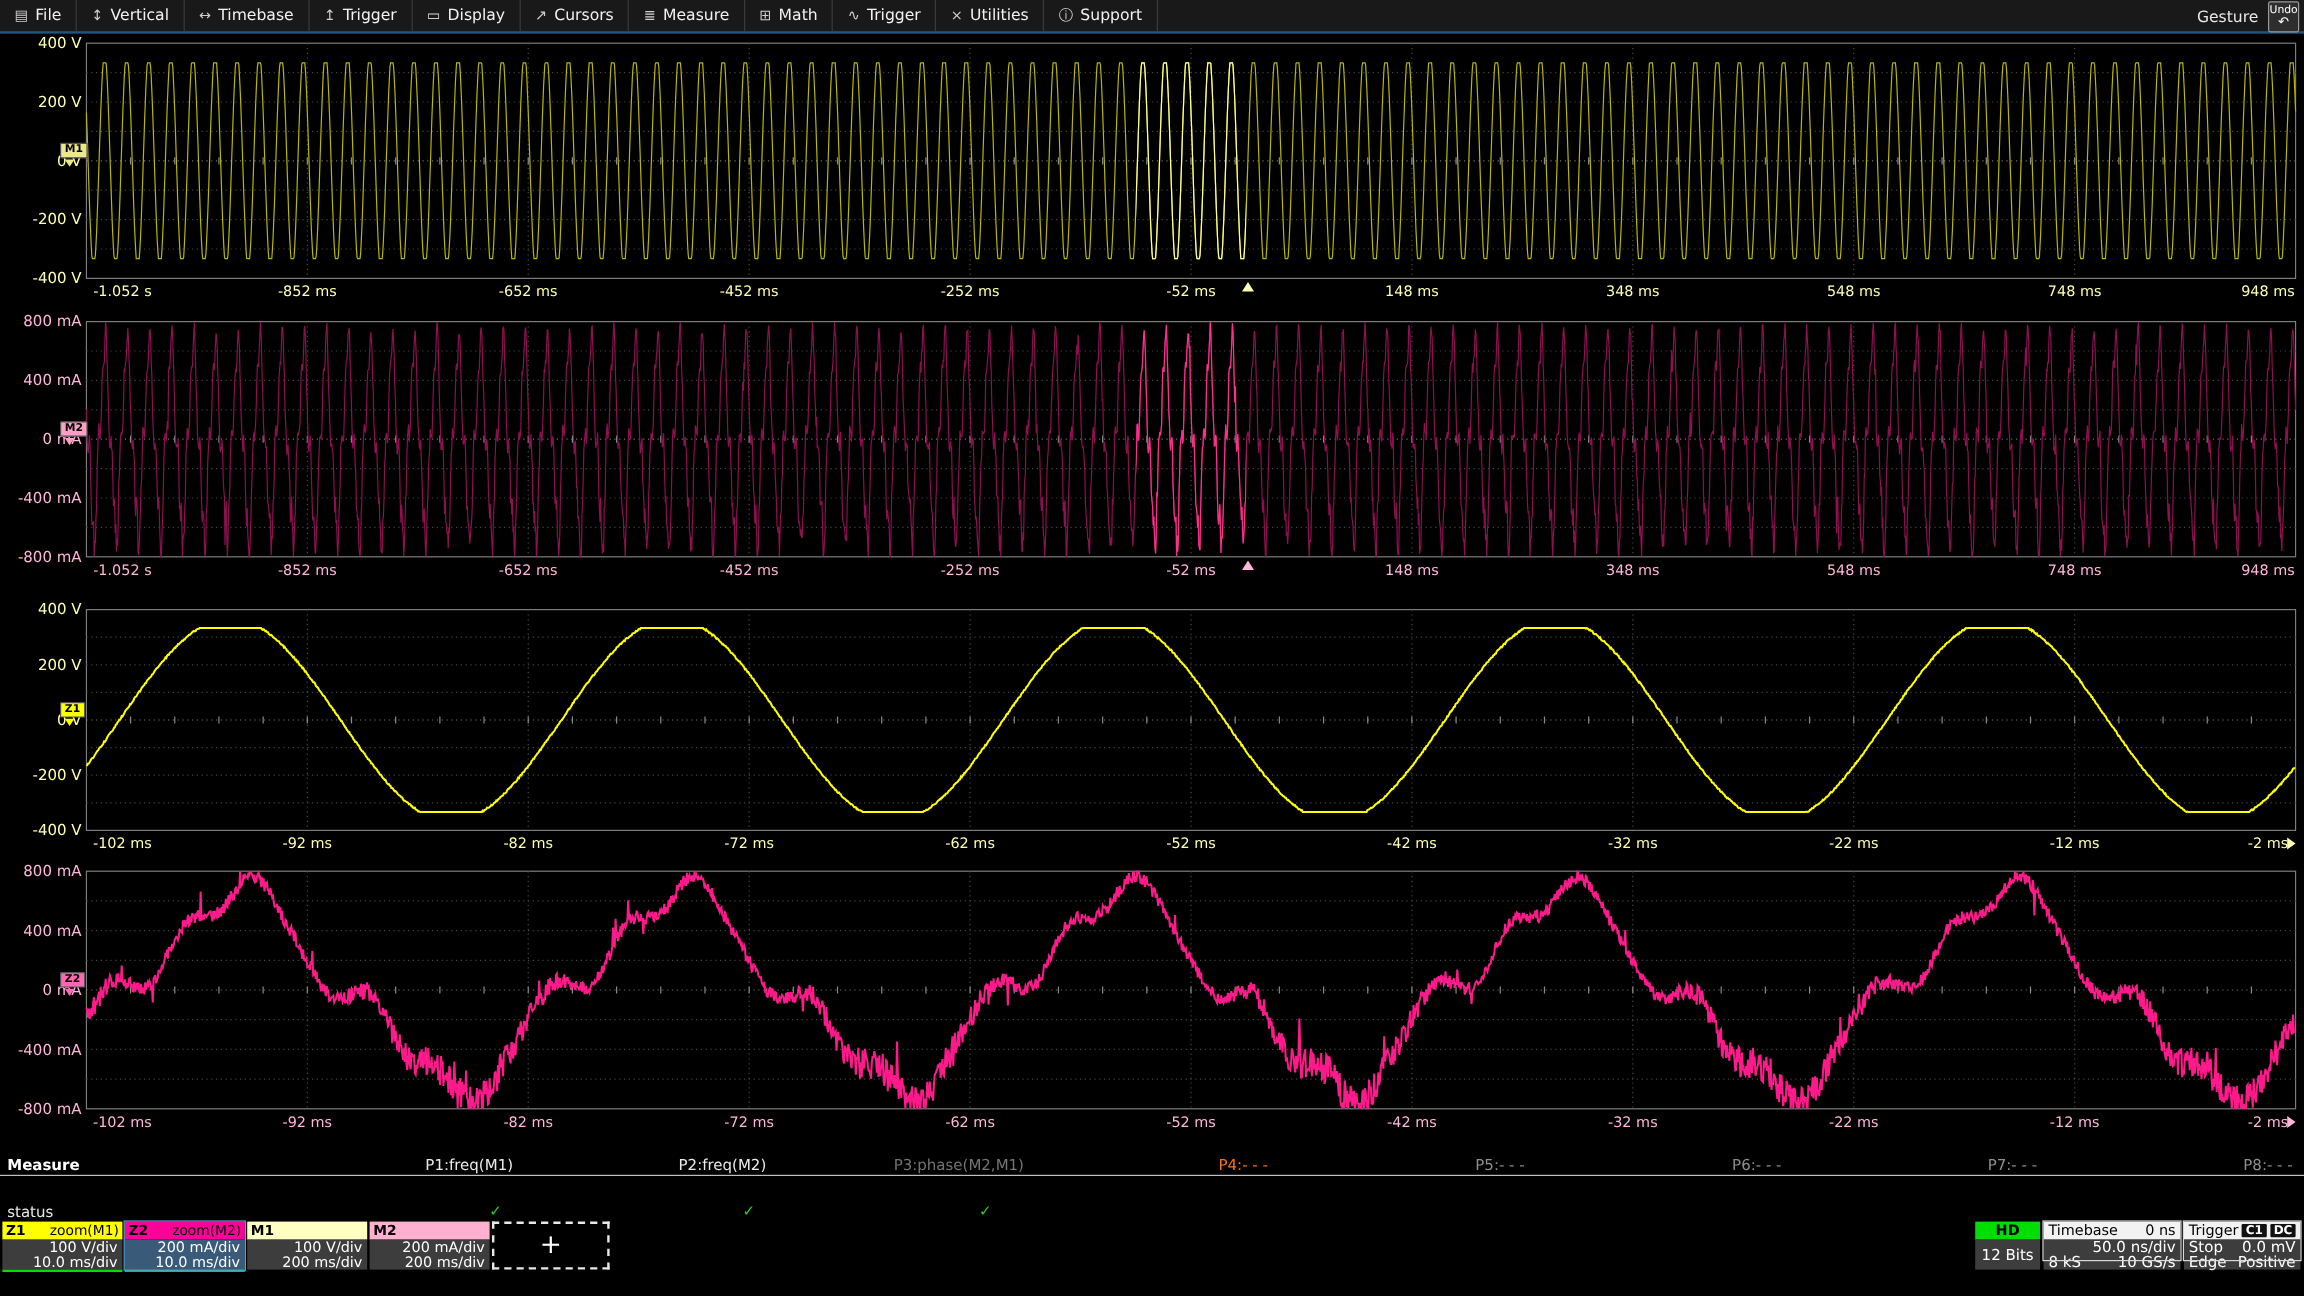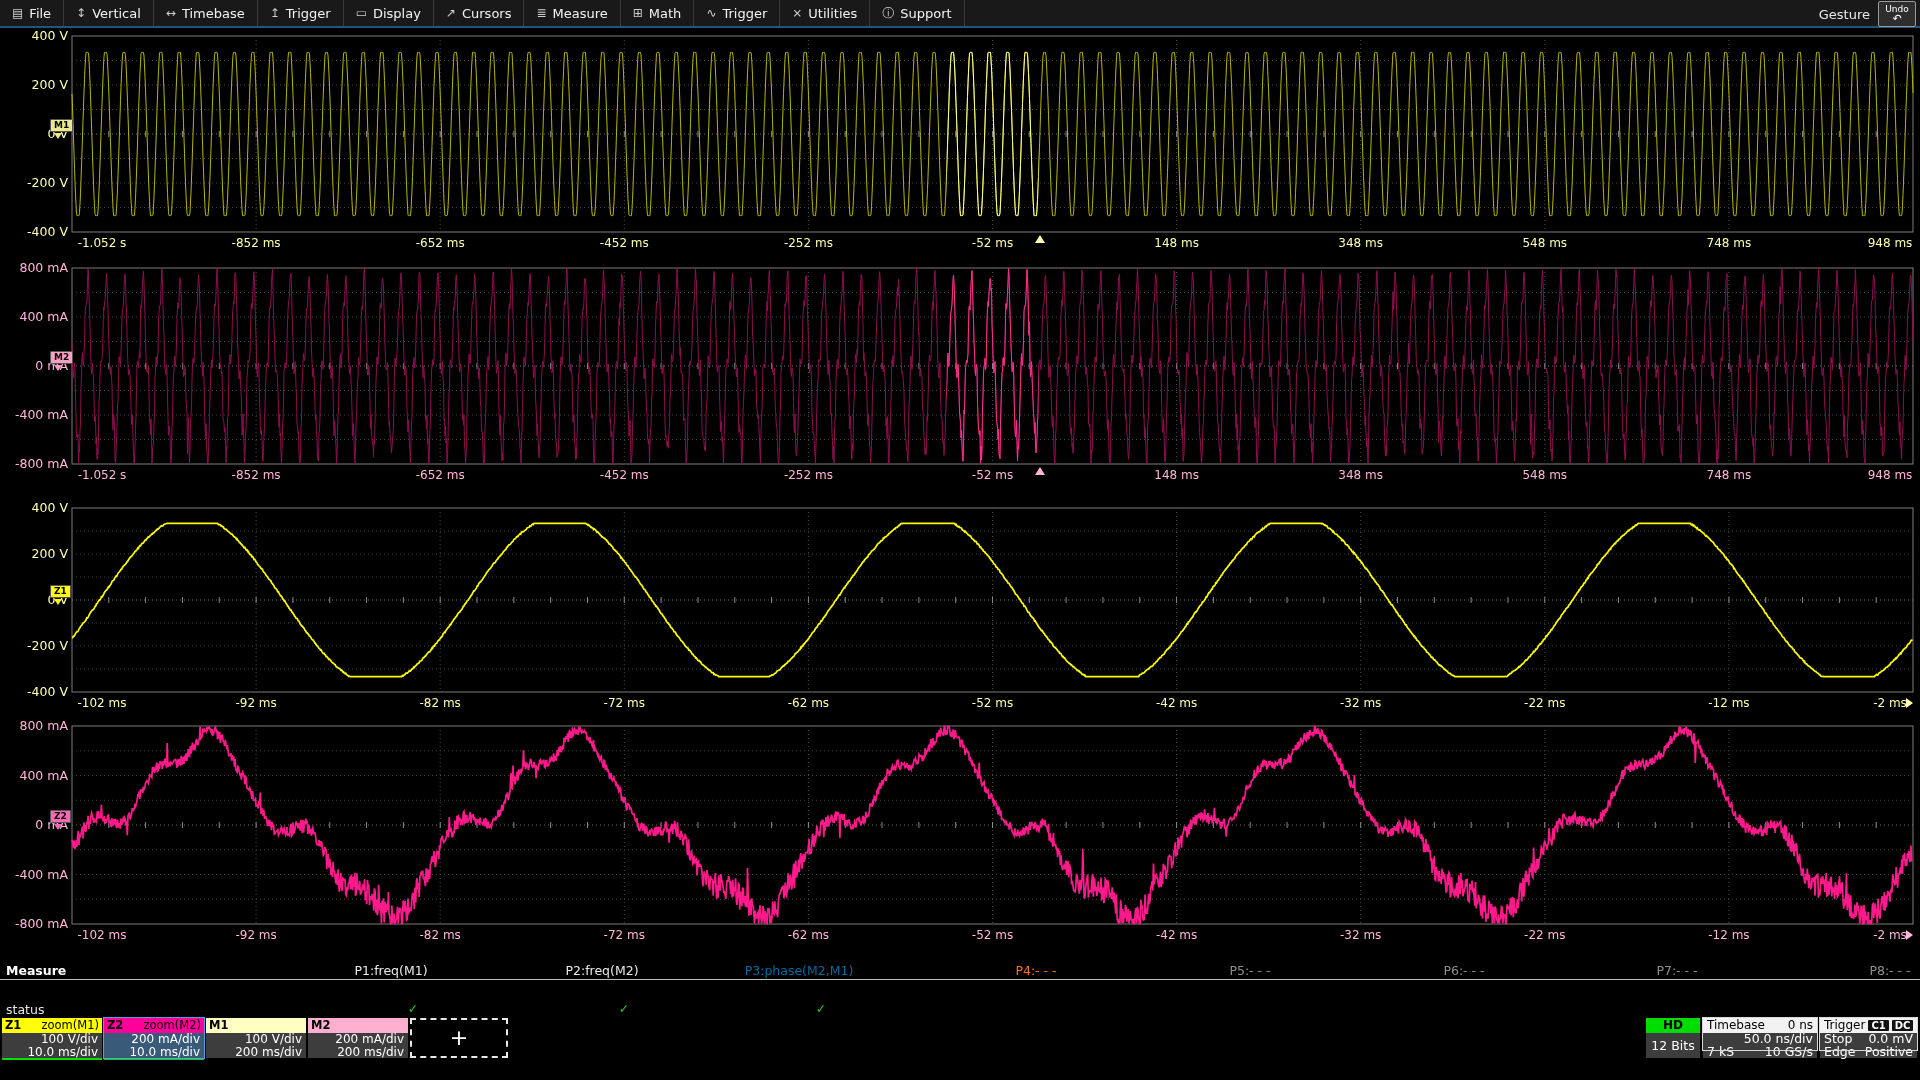--- a/index.html
+++ b/index.html
@@ -19,21 +19,21 @@
     display:flex; align-items:center; padding:0 12px; cursor:default;
     border-right:1px solid #3a3a3a; font-size:13px; color:#f2f2f2; white-space:nowrap;
   }
   .menu-item:first-child { border-left:none; }
   .menu-icon { margin-right:6px; color:#cfcfcf; font-size:12px; }
   #menu-right {
     position:absolute; right:4px; top:0; height:28px; display:flex; align-items:center; gap:8px;
   }
   #gesture-label { font-size:13px; color:#e8e8e8; }
   #undo-btn {
-    width:38px; height:26px; background:#2e2e2e; border:1px solid #9a9a9a; border-radius:2px;
+    width:26px; height:26px; background:#2e2e2e; border:1px solid #9a9a9a; border-radius:2px;
     color:#fff; font-size:9px; line-height:9px; padding:1px 0; text-align:center; cursor:pointer;
     font-family:inherit;
   }
   #undo-btn .undo-arrow { display:block; font-size:11px; line-height:10px; }
   
   .panel-svg { position:absolute; }
   .ylabel { position:absolute; width:66px; text-align:right; font-size:12.5px; line-height:12px; }
   .xlabel { position:absolute; transform:translateX(-50%); font-size:12px; white-space:nowrap; }
   .badge {
     position:absolute; font-size:9px; font-weight:bold; color:#000; padding:0 3px;
@@ -506,21 +506,21 @@
       <div class="badge" style="left: 50px; top: 810px; background: rgb(255, 102, 179);">Z2</div>
       <div class="badge-tri" style="left: 54px; top: 824px; border-top: 6px solid rgb(255, 102, 179);"></div>
       <div class="edge-arrow" style="left: 1906px; top: 930px; border-left: 7px solid rgb(255, 182, 217);"></div>
     </div>
 
   <section id="measure">
     <div class="m-row m-head">
       <span class="m-first" style="font-weight:bold;color:#fff;">Measure</span>
     <span class="m-cell" style="left: 391px; top: 1px; color: rgb(234, 234, 234);">P1:freq(M1)</span>
         <span class="m-cell" style="left: 602px; top: 1px; color: rgb(234, 234, 234);">P2:freq(M2)</span>
-        <span class="m-cell" style="left: 799px; top: 1px; color: #0369a1;">P3:phase(M2,M1)</span>
+        <span class="m-cell" style="left: 799px; top: 1px; color: #737373;">P3:phase(M2,M1)</span>
         <span class="m-cell" style="left: 1036px; top: 1px; color: #f97316;">P4:- - -</span>
         <span class="m-cell" style="left: 1250px; top: 1px; color: rgb(143, 143, 143);">P5:- - -</span>
         <span class="m-cell" style="left: 1464px; top: 1px; color: rgb(143, 143, 143);">P6:- - -</span>
         <span class="m-cell" style="left: 1677px; top: 1px; color: rgb(143, 143, 143);">P7:- - -</span>
         <span class="m-cell" style="left: 1890px; top: 1px; color: rgb(143, 143, 143);">P8:- - -</span>
       </div>
     <div class="m-row m-stat">
       <span class="m-first" style="color:#e8e8e8;">status</span>
     <span class="m-cell" style="left: 413px; top: 0px; color: rgb(46, 204, 46); font-weight: bold;">✓</span>
         <span class="m-cell" style="left: 624px; top: 0px; color: rgb(46, 204, 46); font-weight: bold;">✓</span>
@@ -582,21 +582,21 @@
   <div class="acq-box" id="tb-box" style="left:1703px;width:114px;outline:1px solid #d8d8d8;">
     <div class="acq-head" style="background:#f2f2f2;">
       <span>Timebase</span>
       <span>0 ns</span>
     </div>
     <div class="acq-body">
       <div class="acq-line" style="justify-content:flex-end;">
           <span>50.0 ns/div</span>
         </div>
       <div class="acq-line">
-          <span>7 kS</span>
+          <span>8 kS</span>
           <span>10 GS/s</span>
         </div>
     </div>
   </div>
 
   <div class="acq-box" id="trig-box" style="left:1820px;width:97px;outline:1px solid #d8d8d8;">
     <div class="acq-head" style="background:#f2f2f2;">
       <span>Trigger</span>
       <span style="display:flex;">
         <span class="acq-badge">C1</span>

